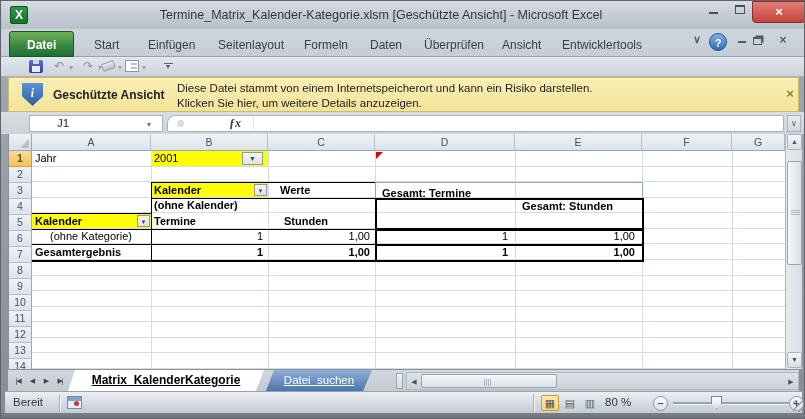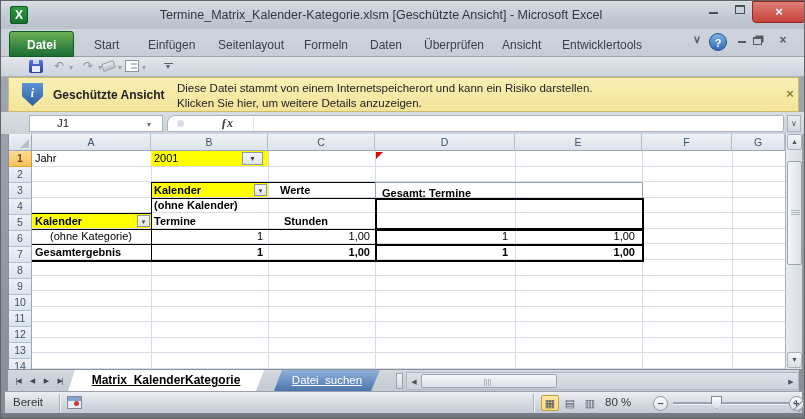--- a/index.html
+++ b/index.html
@@ -75,21 +75,21 @@
     color:#887c2e; font-weight:bold; font-size:13px; line-height:16px; }
 
   
   .fbar { left:0; top:111px; width:805px; height:22px; background:linear-gradient(#d9dee4,#cdd3da); }
   .namebox { left:28px; top:3px; width:134px; height:17px; background:#fff;
     border:1px solid #aab3bd; font-size:11.5px; color:#222; line-height:15px; padding-left:27px; }
   .namebox-caret { left:146px; top:8px; font-size:8px; color:#6b717a; }
   .fx-cap { left:166px; top:3px; width:617px; height:17px; background:#fff;
     border:1px solid #aab3bd; border-radius:8px 2px 2px 2px; }
   .fx-dot { left:176px; top:8px; width:7px; height:7px; border-radius:50%; background:#d8dde3; }
-  .fx { left:220px; top:4px; font-family:"Liberation Serif",serif; font-style:italic; font-weight:bold;
+  .fx { left:228px; top:4px; font-family:"Liberation Serif",serif; font-style:italic; font-weight:bold;
     font-size:12px; color:#3c424a; }
   .fx-sep { left:252px; top:5px; width:1px; height:13px; background:#dfe3e8; }
   .fbar-exp { left:786px; top:3px; width:14px; height:17px; background:linear-gradient(#e9edf1,#d2d8df);
     border:1px solid #aab3bd; text-align:center; font-size:8px; color:#555b63; line-height:15px; }
 
   
   .gridwrap { left:7px; top:133px; width:793px; height:235px; background:#fff; border-left:1px solid #8b929b; }
   .colhdr { position:absolute; top:0; height:17px; background:linear-gradient(#eff2f6,#dde3eb);
     border-right:1px solid #b2bfcc; border-bottom:1px solid #98a9ba; font-size:10.5px; color:#3f536b;
     text-align:center; line-height:16px; }
@@ -125,21 +125,21 @@
     background:repeating-linear-gradient(to bottom,#aeb8c3 0 1px,transparent 1px 2px); }
 
   
   .tabbar { left:7px; top:368px; width:791px; height:22px; background:linear-gradient(#d3d8de,#c4cad2);
     border-top:1px solid #8b929b; }
   .nav { position:absolute; top:4px; width:14px; height:14px; text-align:center; font-size:7px;
     color:#3f4650; line-height:14px; letter-spacing:-1px; }
   .stab { position:absolute; top:0; height:21px; line-height:20px; text-align:center; font-size:12px;text-decoration:underline; }
   .stab1 { left:60px; width:196px; background:#fff; color:#000; font-weight:bold;
     clip-path:polygon(7px 0,calc(100% - 0px) 0,calc(100% - 8px) 100%,0px 100%); }
-  .stab2 { left:266px; width:106px; background:linear-gradient(#8fb0d8,#4a76ac); color:#fff;
+  .stab2 { left:258px; width:106px; background:linear-gradient(#8fb0d8,#4a76ac); color:#fff;
     clip-path:polygon(8px 0,100% 0,calc(100% - 9px) 100%,0 100%); font-size:11.5px; }
   .tsplit { left:388px; top:3px; width:7px; height:16px; background:linear-gradient(#f2f4f6,#d4dae0);
     border:1px solid #9aa3ae; }
   .hscroll-track { left:398px; top:2px; width:393px; height:18px; background:linear-gradient(#dde2e8,#ccd2d9); border:1px solid #b0b8c1; }
   .hthumb { position:absolute; left:14px; top:1px; width:136px; height:14px;
     background:linear-gradient(#f6f8fa,#dbe1e8); border:1px solid #9aa4b0; border-radius:2px; }
   .hthumb:after { content:""; position:absolute; left:62px; top:4px; width:7px; height:7px;
     background:repeating-linear-gradient(to right,#aeb8c3 0 1px,transparent 1px 2px); }
   .harr { position:absolute; top:3px; width:12px; height:12px; font-size:7px; color:#4a5460; text-align:center; line-height:12px; }
 
@@ -271,20 +271,21 @@
       <div class="cell yellow" style="left:119px;top:0;width:117px;"></div>
       <div class="cell yellow" style="left:119px;top:31.1px;width:117px;"></div>
       <div class="cell yellow" style="left:0;top:62.3px;width:119px;"></div>
 
       <div class="cell" style="left:3px;top:0;text-align:center;">Jahr</div>
       <div class="cell" style="left:122px;top:0;">2001</div>
       <div class="cell b" style="left:122px;top:31.5px;">Kalender</div>
       <div class="cell b" style="left:248px;top:31.5px;">Werte</div>
       <div class="cell b" style="left:122px;top:47.2px;">(ohne Kalender)</div>
       <div class="cell b" style="left:350px;top:35px;">Gesamt: Termine</div>
+      <div class="cell b" style="left:490px;top:48.2px;">Gesamt: Stunden</div>
       <div class="cell b" style="left:3px;top:62.8px;">Kalender</div>
       <div class="cell b" style="left:122px;top:62.8px;">Termine</div>
       <div class="cell b" style="left:252px;top:62.8px;">Stunden</div>
       <div class="cell" style="left:18px;top:78.4px;">(ohne Kategorie)</div>
       <div class="cell num" style="left:119px;top:78.4px;width:112px;">1</div>
       <div class="cell num" style="left:236px;top:78.4px;width:102px;">1,00</div>
       <div class="cell num" style="left:343px;top:78.4px;width:133px;">1</div>
       <div class="cell num" style="left:483px;top:78.4px;width:120px;">1,00</div>
       <div class="cell b" style="left:3px;top:94px;">Gesamtergebnis</div>
       <div class="cell num b" style="left:119px;top:94px;width:112px;">1</div>

